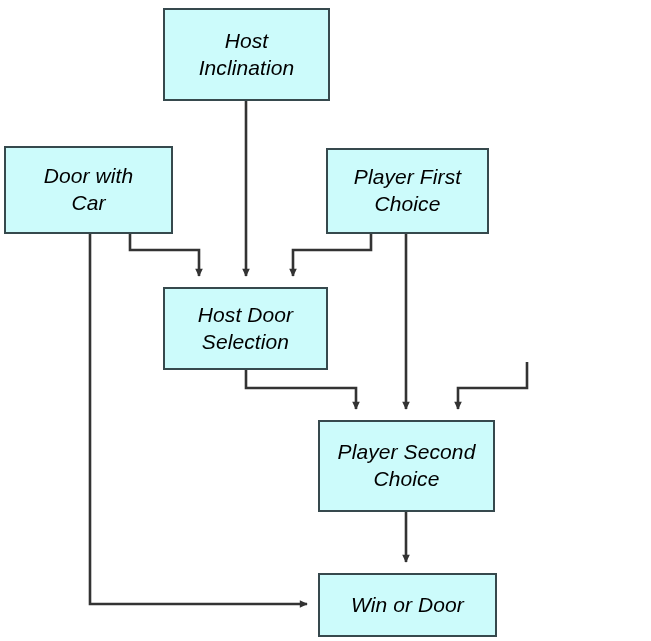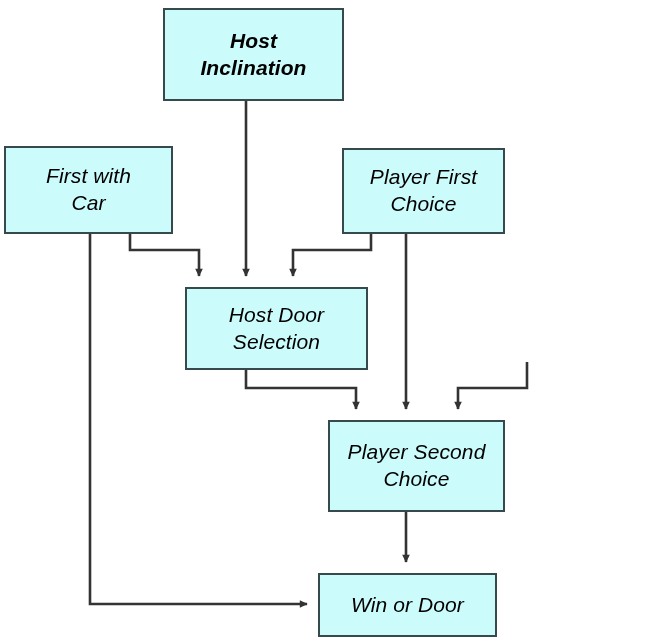--- a/index.html
+++ b/index.html
@@ -68,42 +68,42 @@
       <path d="M406,234 L406,409" marker-end="url(#arrowhead)"></path>
 
       <path d="M527,362 L527,388 L458,388 L458,409" marker-end="url(#arrowhead)"></path>
 
       <path d="M406,512 L406,562" marker-end="url(#arrowhead)"></path>
 
       <path d="M90,234 L90,604 L307,604" marker-end="url(#arrowhead)"></path>
     </g>
   </svg>
 
-  <div class="node" style="left:163px; top:8px; width:181px; height:93px;font-weight:bold;">
+  <div class="node" style="left:163px; top:8px; width:167px; height:93px;">
     <span class="node-label">Host
 Inclination</span>
   </div>
 
   <div class="node" style="left:4px; top:146px; width:169px; height:88px;">
-    <span class="node-label">First with
+    <span class="node-label">Door with
 Car</span>
   </div>
 
-  <div class="node" style="left:342px; top:148px; width:163px; height:86px;">
+  <div class="node" style="left:326px; top:148px; width:163px; height:86px;">
     <span class="node-label">Player First
 Choice</span>
   </div>
 
-  <div class="node" style="left:163px; top:287px; width:183px; height:83px;margin-left:22px;">
+  <div class="node" style="left:163px; top:287px; width:165px; height:83px;">
     <span class="node-label">Host Door
 Selection</span>
   </div>
 
 
-  <div class="node" style="left:328px; top:420px; width:177px; height:92px;justify-content:center;">
+  <div class="node" style="left:318px; top:420px; width:177px; height:92px;justify-content:center;">
     <span class="node-label">Player Second
 Choice</span>
   </div>
 
   <div class="node" style="left:318px; top:573px; width:179px; height:64px;">
     <span class="node-label">Win or Door</span>
   </div>
 
 </div>
 

